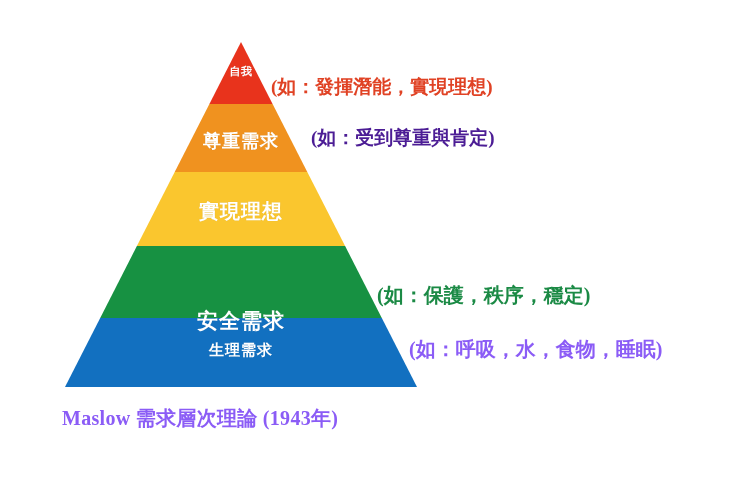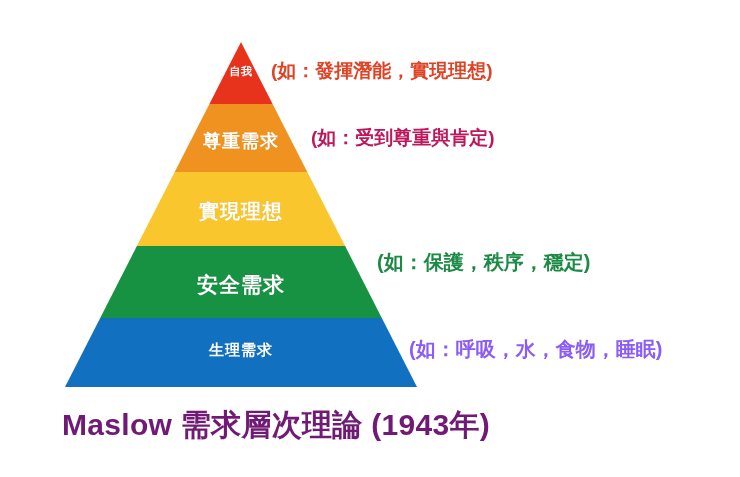--- a/index.html
+++ b/index.html
@@ -15,20 +15,21 @@
     overflow: hidden;
     position: relative;
   }
 
   #diagram {
     position: absolute;
     left: 0;
     top: 0;
     width: 740px;
     height: 477px;
+    font-family: Liberation Serif, serif;
   }
 
   
   .pyramid-wrap {
     position: absolute;
     left: 65px;
     top: 42px;
     width: 352px;
     height: 345px;
   }
@@ -55,44 +56,44 @@
     pointer-events: none;
     text-shadow: 0 0 1px rgba(0,0,0,.12);
   }
   .tier-label.t-apex {
     font-size: 11px;
     line-height: 14px;
     letter-spacing: 0.5px;
   }
   .tier-label.t-esteem   { font-size: 18px; text-align: center; }
   .tier-label.t-social   { font-size: 20px; }
-  .tier-label.t-safety   { font-size: 21px; }
+  .tier-label.t-safety   { font-size: 21px; margin-top: 36px; }
   .tier-label.t-physio   { font-size: 15px; }
 
   
   .annotation {
     position: absolute;
     font-weight: bold;
     white-space: nowrap;
     line-height: 1;
   }
   .ann-self    { left: 271px; top: 61px;  font-size: 19px; }
   .ann-esteem  { left: 311px; top: 128px; font-size: 19px; }
   .ann-social  { left: 339px; top: 198px; font-size: 20px; }
-  .ann-safety  { left: 377px; top: 252px; font-size: 20px; }
+  .ann-safety  { left: 377px; top: 285px; font-size: 20px; }
   .ann-physio  { left: 409px; top: 339px; font-size: 20px; }
 
   
   .caption {
     position: absolute;
     left: 62px;
     top: 405px;
-    font-size: 30px;
+    font-size: 20px;
     font-weight: bold;
-    color: #701a75;
+    color: #8b5cf6;
     white-space: nowrap;
     letter-spacing: 0.3px;
   }
 </style>
 </head>
 <body>
 
 <div id="diagram">
 
   <div class="pyramid-wrap">
@@ -116,23 +117,23 @@
 
     <div class="tier-label t-esteem" style="top:87px;">尊重需求</div>
 
     <div class="tier-label t-social" style="top:156px;">實現理想</div>
 
     <div class="tier-label t-safety" style="top:229px;">安全需求</div>
 
     <div class="tier-label t-physio" style="top:299px;">生理需求</div>
   </div>
 
-  <div class="annotation ann-self" style="color:#E04224;">(如：發揮潛能，實現理想)</div>
+  <div class="annotation ann-self" style="color:#E04224;margin-top:16px;">(如：發揮潛能，實現理想)</div>
 
-  <div class="annotation ann-esteem" style="color:#be185d;">(如：受到尊重與肯定)</div>
+  <div class="annotation ann-esteem" style="color:#4c1d95;">(如：受到尊重與肯定)</div>
 
 
   <div class="annotation ann-safety" style="color:#1B8A45;">(如：保護，秩序，穩定)</div>
 
   <div class="annotation ann-physio" style="color:#8b5cf6;">(如：呼吸，水，食物，睡眠)</div>
 
   <div class="caption">Maslow 需求層次理論 (1943年)</div>
 
 </div>
 

